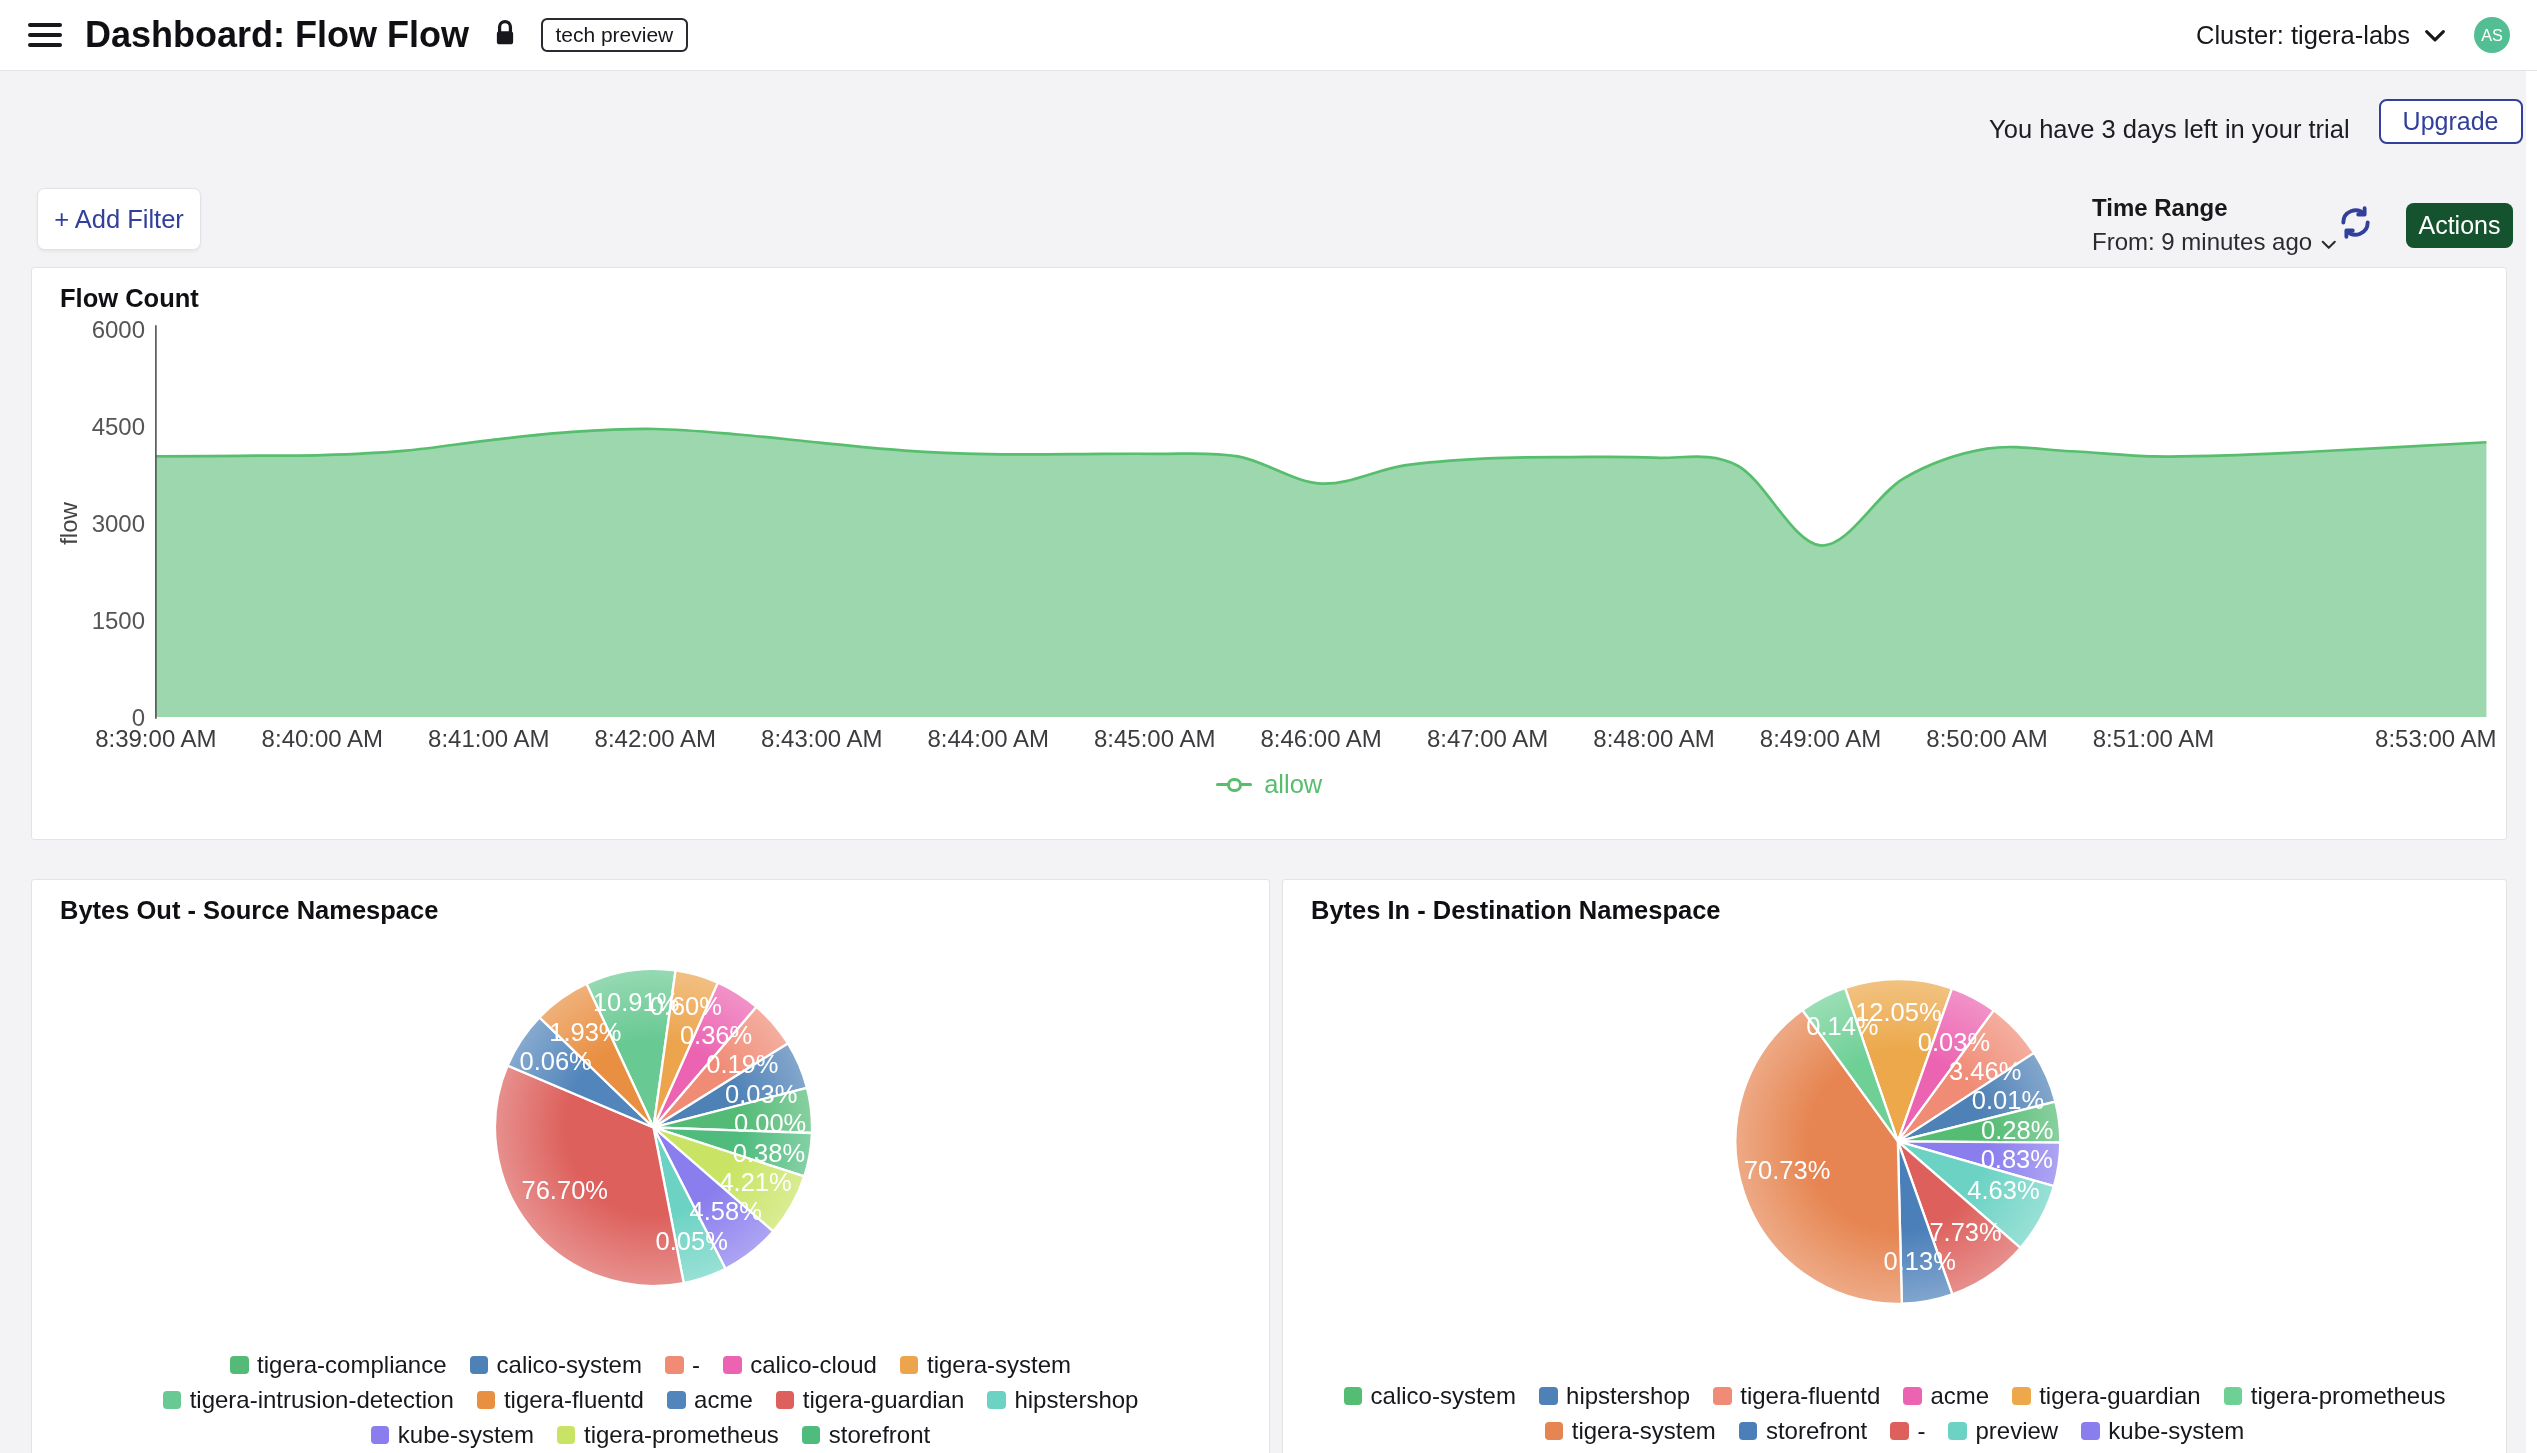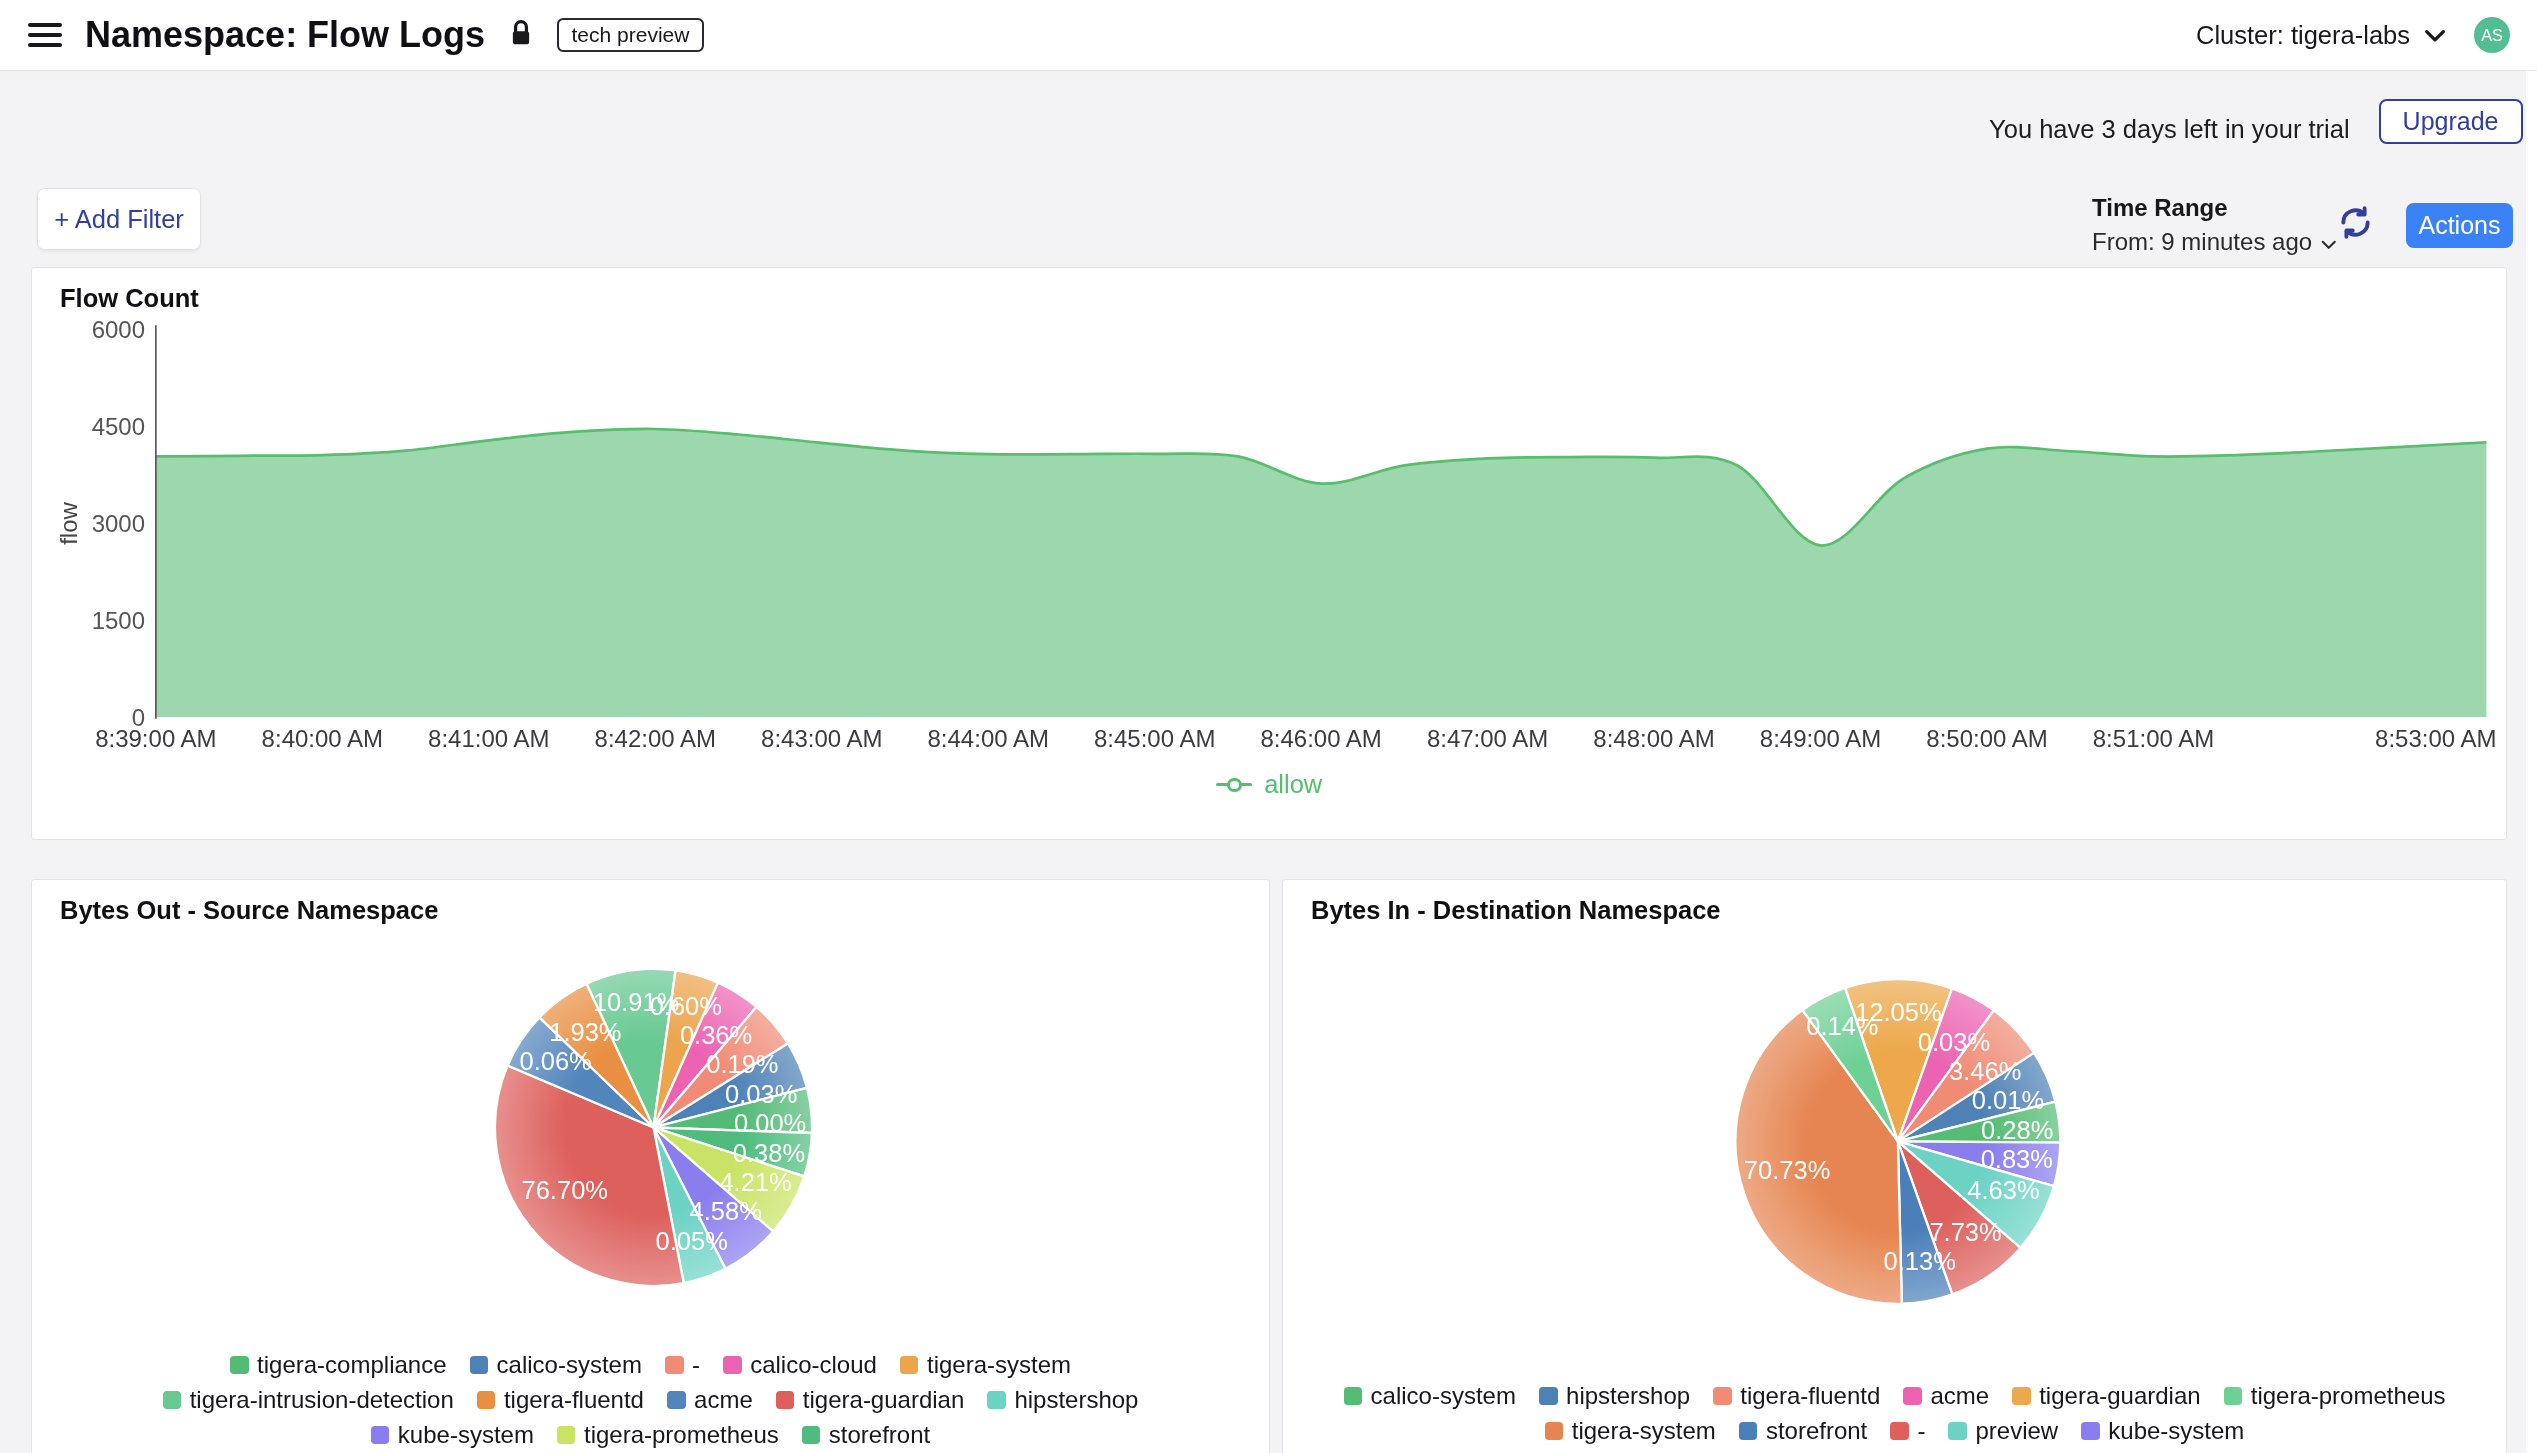--- a/index.html
+++ b/index.html
@@ -14,21 +14,21 @@
   .cluster{font-size:25.5px;color:#17171c;display:flex;align-items:flex-end;gap:14px;cursor:pointer;}
   .avatar{width:36px;height:36px;border-radius:50%;background:#53BD93;color:#fff;font-size:16.3px;display:flex;align-items:center;justify-content:center;cursor:pointer;}
   .trialbar{position:absolute;top:71px;left:0;width:100%;height:73px;background:#f3f3f5;display:flex;align-items:flex-end;justify-content:flex-end;gap:29px;padding-right:15.5px;box-sizing:border-box;}
   .trial-msg{font-size:25.5px;color:#1c1c22;}
   .btn-upgrade{background:#fff;border:2.3px solid #32409B;color:#32409B;font-size:25px;height:45px;padding:4px 22px;border-radius:7.7px;font-family:inherit;cursor:pointer;}
   .btn-addfilter{position:absolute;left:37px;top:188px;width:164px;height:62px;background:#fff;border:1.5px solid #e2e2e6;border-radius:7.7px;font-size:25.5px;color:#32409B;box-shadow:0 1.5px 3.1px rgba(0,0,0,.05);font-family:inherit;cursor:pointer;}
   .tr-wrap{position:absolute;top:194px;left:2092px;cursor:pointer;}
   .tr-title{font-size:24px;font-weight:bold;color:#17171c;}
   .tr-value{font-size:24px;color:#2a2a30;display:flex;gap:9.3px;align-items:center;margin-top:6.2px;}
   .refresh{position:absolute;top:203px;left:2336px;width:39px;height:39px;cursor:pointer;}
-  .btn-actions{position:absolute;top:203px;left:2406px;width:107px;height:45px;background:#3b82f6;color:#fff;font-size:25px;border:none;border-radius:7.7px;font-family:inherit;cursor:pointer;}
+  .btn-actions{position:absolute;top:203px;left:2406px;width:107px;height:45px;background:#14532d;color:#fff;font-size:25px;border:none;border-radius:7.7px;font-family:inherit;cursor:pointer;}
   .card{position:absolute;background:#fff;border:1.5px solid #e3e3e6;border-radius:3.1px;box-sizing:border-box;}
   #flow-card{left:31px;top:267px;width:2476px;height:573px;padding-left:26px;}
   #pie1-card{left:31px;top:879px;width:1239px;height:621px;}
   #pie2-card{left:1282px;top:879px;width:1225px;height:621px;}
   .card-title{position:absolute;left:28px;top:15.5px;font-size:25.5px;font-weight:bold;color:#101014;z-index:2;}
   svg.chart{position:absolute;left:0;top:0;}
   .tick{font-size:31px;fill:#555;}
   .xtick{font-size:31px;fill:#3c3c40;}
   .ylab{font-size:31px;fill:#444;}
   .plabel{font-size:33px;fill:#ffffff;}
@@ -46,21 +46,21 @@
 </head>
 <body>
 
 <div class="header">
   <div class="h-left">
     <div class="burger">
         <div></div>
         <div></div>
         <div></div>
       </div>
-    <div class="title">Namespace: Flow Logs</div>
+    <div class="title">Dashboard: Flow Flow</div>
     <span>
       <svg width="26" height="33" viewBox="0 0 24 28">
         <path d="M7 13 V8 a5 5 0 0 1 10 0 v5" fill="none" stroke="#17171c" stroke-width="3"></path>
         <rect x="4.5" y="12" width="15" height="12" rx="2.5" fill="#17171c"></rect>
       </svg>
     </span>
     <div class="badge">tech preview</div>
   </div>
   <div class="h-right">
     <div class="cluster">

